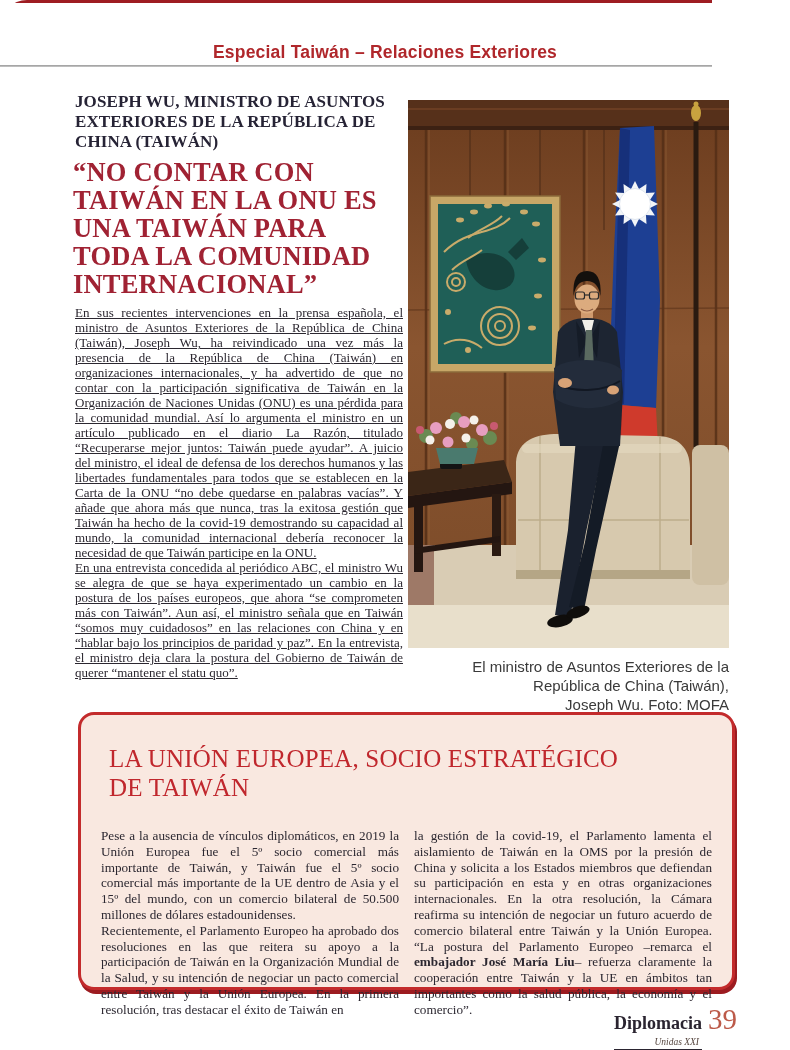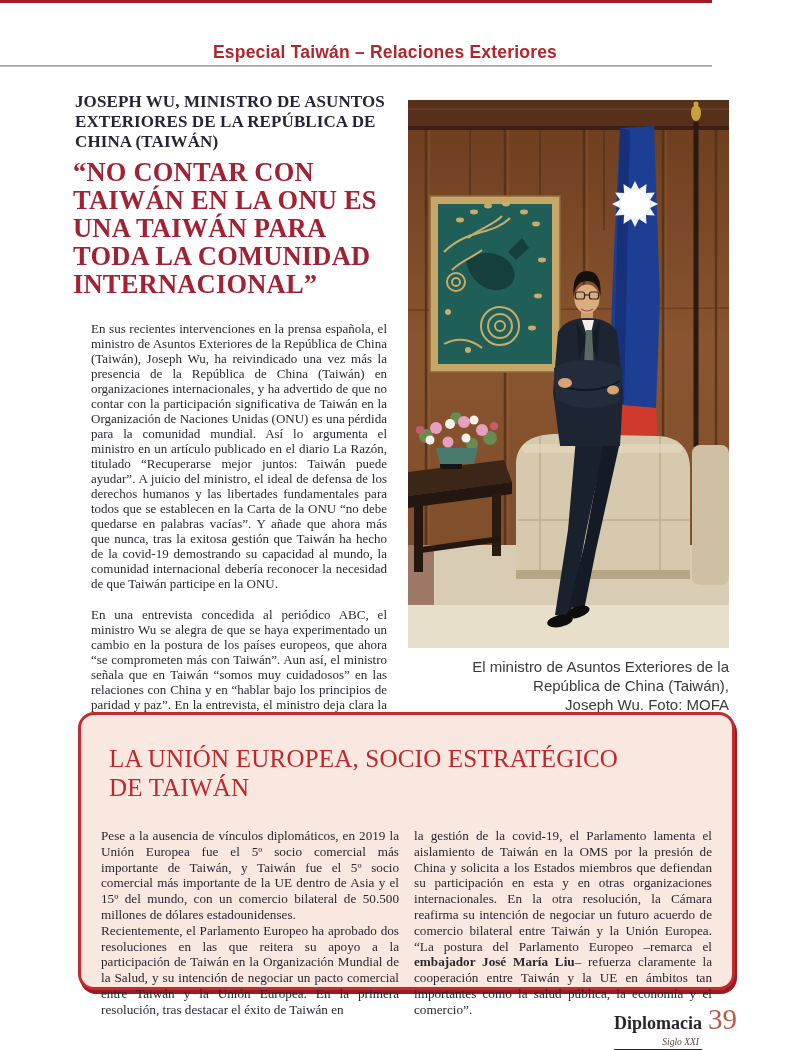--- a/index.html
+++ b/index.html
@@ -1,35 +1,35 @@
 <!DOCTYPE html>
 <html><head>
 <meta charset="utf-8">
 <style>
   html,body{margin:0;padding:0;background:#ffffff;}
   .page{position:relative;width:790px;height:1050px;background:#fff;overflow:hidden;
-        font-family:"Liberation Serif", serif;}
+        font-family:"Liberation Serif", serif;border-radius:27px;}
 
   .top-rule{position:absolute;left:0;top:0;width:712px;height:3px;background:#9e1d22;}
   .section-header{position:absolute;left:0;top:42px;width:770px;text-align:center;
         font-family:"Liberation Sans", sans-serif;font-weight:bold;font-size:17.5px;
         color:#b0272b;letter-spacing:.2px;}
   .header-rule{position:absolute;left:0;top:65px;width:712px;height:2px;
         background:linear-gradient(#9a9a9a,#c9c9c9);}
 
   .kicker{position:absolute;left:75px;top:92px;width:360px;margin:0;
         font-size:17px;line-height:1.17;font-weight:bold;color:#262335;
         white-space:pre-line;letter-spacing:.1px;}
   .headline{position:absolute;left:73px;top:158px;width:360px;margin:0;
         font-size:26.5px;line-height:1.06;font-weight:bold;color:#a02233;
         white-space:pre-line;letter-spacing:.2px;}
 
   .body-text{position:absolute;left:75px;top:305px;width:328px;
         font-size:13px;line-height:15px;color:#2b2730;text-align:justify;}
-  .body-text p{margin:16px;}
+  .body-text p{margin:0;text-decoration:underline;}
 
   .photo{position:absolute;left:408px;top:100px;width:321px;height:548px;margin:0;
         background:#7d4a27;}
   .photo svg{display:block;width:100%;height:100%;}
 
   .caption{position:absolute;left:408px;top:657px;width:321px;
         font-family:"Liberation Sans", sans-serif;font-size:15px;line-height:1.28;
         color:#3a3a3a;text-align:right;white-space:pre-line;}
 
   .eu-box{position:absolute;left:78px;top:712px;width:657px;height:278px;
@@ -261,16 +261,16 @@
       <div class="eu-col">
         <p><span>la gestión de la covid-19, el Parlamento lamenta el aislamiento de Taiwán en la OMS por la presión de China y solicita a los Estados miembros que defiendan su participación en esta y en otras organizaciones internacionales. En la otra resolución, la Cámara reafirma su intención de negociar un futuro acuerdo de comercio bilateral entre Taiwán y la Unión Europea. “La postura del Parlamento Europeo –remarca el </span><b>embajador José María Liu</b><span>– refuerza claramente la cooperación entre Taiwán y la UE en ámbitos tan importantes como la salud pública, la economía y el comercio”.</span></p>
       </div>
     </div>
   </section>
 
   <footer class="footer">
     <div class="footer-line1">
       <span class="mag-name">Diplomacia</span><span class="page-num">39</span>
     </div>
-    <div class="mag-sub">Siglo XXI</div>
+    <div class="mag-sub">Unidas XXI</div>
   </footer>
 
 </div>
 
 </body></html>

